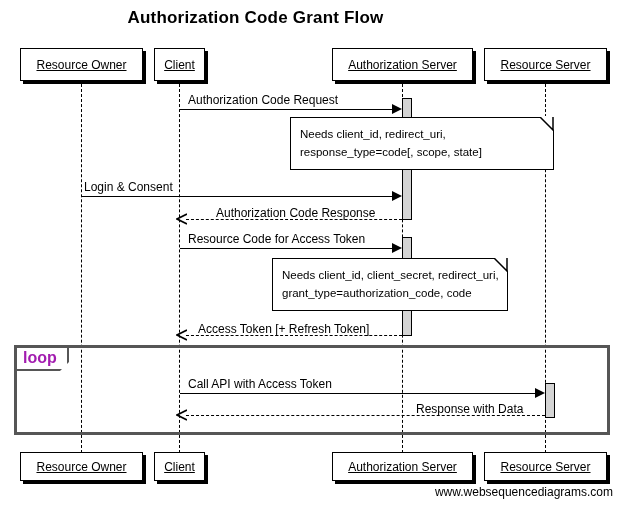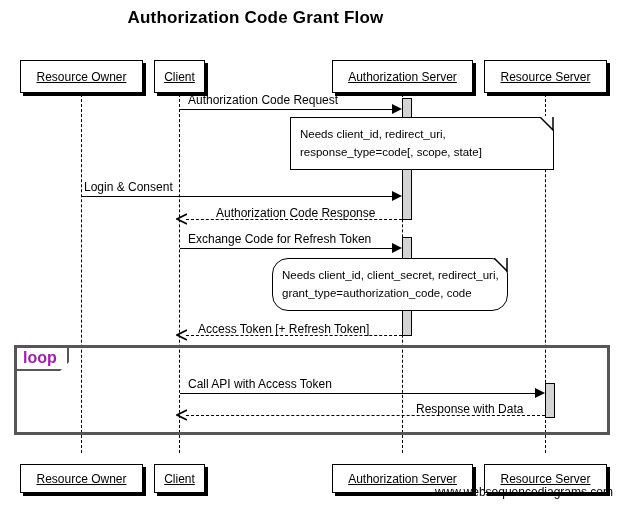--- a/index.html
+++ b/index.html
@@ -33,21 +33,20 @@
     border: 1.5px solid #000000;
     background: #ffffff;
     color: #000000;
     font-size: 12px;
     text-align: center;
     line-height: 1;
     display: flex;
     align-items: center;
     justify-content: center;
     box-shadow: 3px 3px 0 0 #000000;
-    margin-top: 12px;
   }
   .participant span {
     text-decoration: underline;
     white-space: nowrap;
   }
   
   .lifeline {
     position: absolute;
     width: 0;
     border-left: 1.5px dashed #000000;
@@ -186,40 +185,40 @@
   <div class="msg-label" style="left:84px; top:181px;">Login &amp; Consent</div>
   <div class="msg-line" style="left:82px; top:196px; width:311px;"></div>
   <div class="arrow-right" style="left:392px; top:191px;"></div>
 
   <div class="msg-label" style="left:216px; top:207px;">Authorization Code Response</div>
   <div class="msg-line dashed" style="left:186px; top:219px; width:216px;"></div>
   <svg class="arrow-open-left" style="left:176px; top:213px;" viewBox="0 0 11 12">
     <polyline points="11,1 1,6 11,11" fill="none" stroke="#000000" stroke-width="1.6"></polyline>
   </svg>
 
-  <div class="msg-label" style="left:188px; top:233px;">Exchange Code for Refresh Token</div>
+  <div class="msg-label" style="left:188px; top:233px;">Resource Code for Access Token</div>
   <div class="msg-line" style="left:180px; top:248px; width:213px;"></div>
   <div class="arrow-right" style="left:392px; top:243px;"></div>
 
   <div class="msg-label" style="left:198px; top:323px;">Access Token [+ Refresh Token]</div>
   <div class="msg-line dashed" style="left:186px; top:335px; width:216px;"></div>
   <svg class="arrow-open-left" style="left:176px; top:329px;" viewBox="0 0 11 12">
     <polyline points="11,1 1,6 11,11" fill="none" stroke="#000000" stroke-width="1.6"></polyline>
   </svg>
 
   <div class="note" style="left:290px; top:117px; width:264px; height:53px;">
     <span class="note-line">Needs client_id, redirect_uri,</span>
     <span class="note-line">response_type=code[, scope, state]</span>
     <span class="fold-cut"></span>
     <svg style="position:absolute; top:-1px; right:-1px; width:14px; height:14px;" viewBox="0 0 14 14">
       <polyline points="0,0 13,13 13,0" fill="#ffffff" stroke="#000000" stroke-width="1.5"></polyline>
     </svg>
   </div>
 
-  <div class="note" style="left:272px; top:258px; width:236px; height:53px;border-radius:16px;">
+  <div class="note" style="left:272px; top:258px; width:236px; height:53px;">
     <span class="note-line">Needs client_id, client_secret, redirect_uri,</span>
     <span class="note-line">grant_type=authorization_code, code</span>
     <span class="fold-cut"></span>
     <svg style="position:absolute; top:-1px; right:-1px; width:14px; height:14px;" viewBox="0 0 14 14">
       <polyline points="0,0 13,13 13,0" fill="#ffffff" stroke="#000000" stroke-width="1.5"></polyline>
     </svg>
   </div>
 
   <div id="loop-frame" style="left:14px; top:345px; width:596px; height:90px;"></div>
   <div id="loop-tab" style="left:17px; top:348px;">

